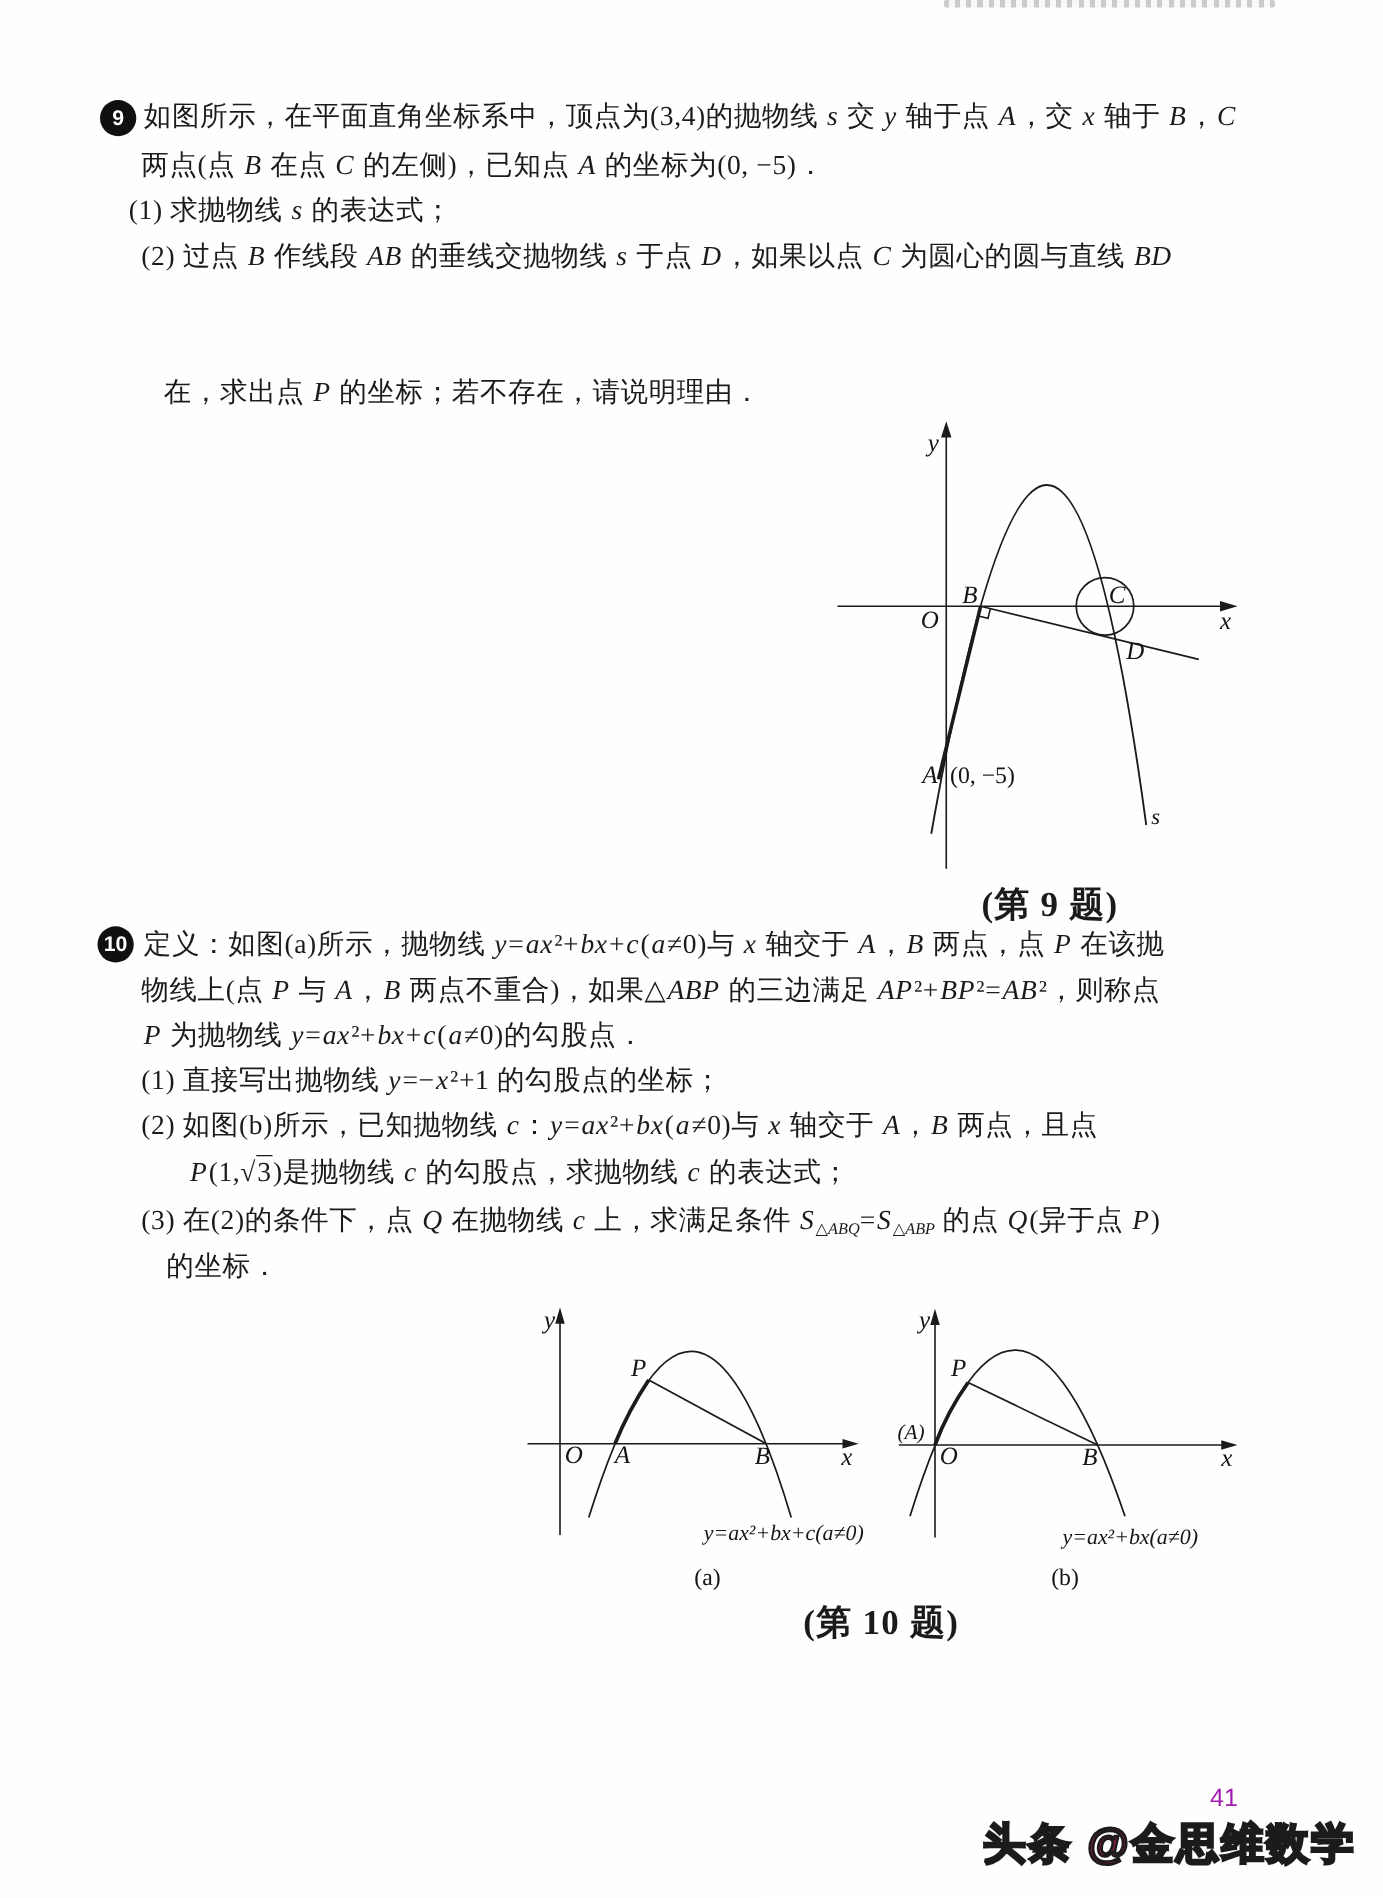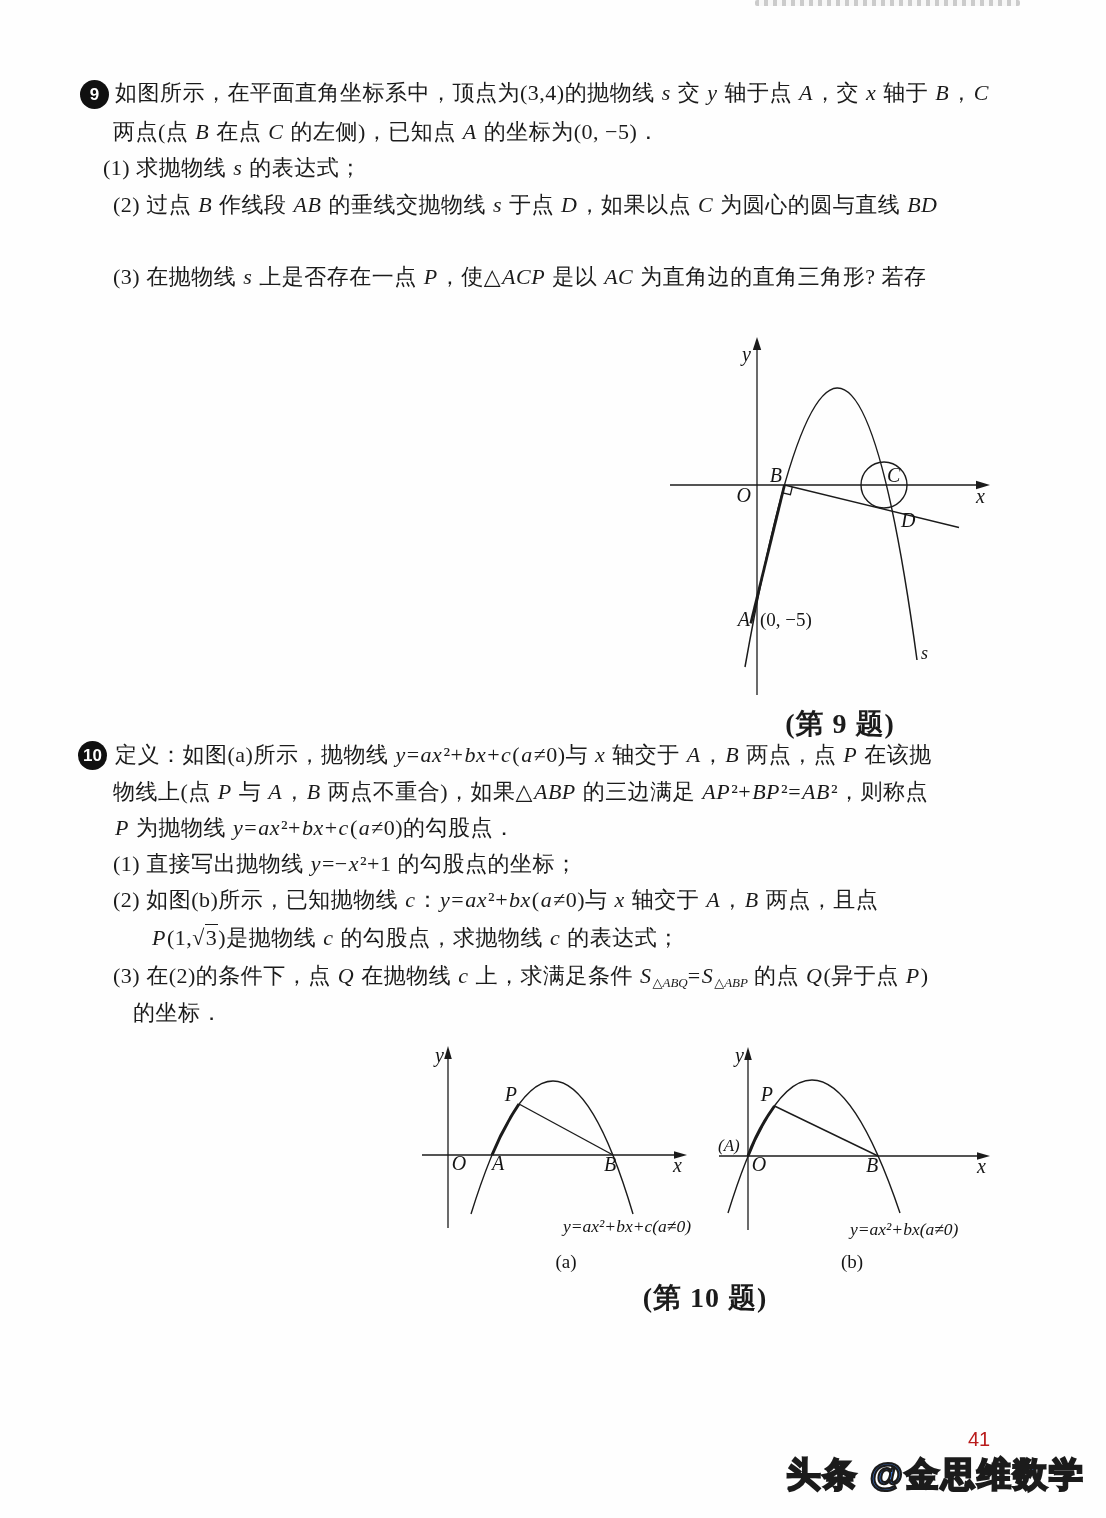--- a/index.html
+++ b/index.html
@@ -32,27 +32,27 @@
   }
   svg text{fill:#151515;}
   .axlbl{font-style:italic; font-size:20px;}
   .ptlbl{font-style:italic; font-size:20px;}
   .smlbl{font-style:italic; font-size:18px;}
   .romlbl{font-style:normal; font-size:19px;}
   .eqlbl{font-style:italic; font-size:17.5px;}
   .figsub{font-style:normal; font-size:19px;}
   .page-number{
     position:absolute; font-family:"Liberation Sans","DejaVu Sans",sans-serif;
-    font-size:20px; color:#b91c1c;
+    font-size:20px; color:#a21caf;
   }
   .watermark{
     position:absolute;
     font-family:"Liberation Sans","DejaVu Sans",sans-serif;
     font-weight:900; font-size:34px; letter-spacing:2px;
-    color:#3b82f6; -webkit-text-stroke:2.2px #1b1b1b;
+    color:#be185d; -webkit-text-stroke:2.2px #1b1b1b;
     text-shadow:0 0 1px #1b1b1b;
     white-space:nowrap;
   }
   .edge-artifact{
     position:absolute; left:755px; top:0; width:265px; height:6px;
     background:repeating-linear-gradient(90deg, rgba(110,110,110,.35) 0 4px, rgba(205,205,205,.12) 4px 9px);
     filter:blur(.6px); border-radius:2px;
   }
 </style>
 </head>
@@ -60,21 +60,21 @@
 
 <div class="page">
 
   <div class="edge-artifact"></div>
 
   <div class="badge" style="left:80px;top:80px;">9</div>
   <div class="tline" style="left:115px;top:80px;"><span class="seg-r">如图所示，在平面直角坐标系中，顶点为(3,4)的抛物线 </span><span class="seg-i">s</span><span class="seg-r"> 交 </span><span class="seg-i">y</span><span class="seg-r"> 轴于点 </span><span class="seg-i">A</span><span class="seg-r">，交 </span><span class="seg-i">x</span><span class="seg-r"> 轴于 </span><span class="seg-i">B</span><span class="seg-r">，</span><span class="seg-i">C</span></div>
   <div class="tline" style="left:113px;top:119px;text-align:right;"><span class="seg-r">两点(点 </span><span class="seg-i">B</span><span class="seg-r"> 在点 </span><span class="seg-i">C</span><span class="seg-r"> 的左侧)，已知点 </span><span class="seg-i">A</span><span class="seg-r"> 的坐标为(0, −5)．</span></div>
   <div class="tline" style="left:103px;top:155px;text-align:center;"><span class="seg-r">(1) 求抛物线 </span><span class="seg-i">s</span><span class="seg-r"> 的表达式；</span></div>
   <div class="tline" style="left:113px;top:192px;"><span class="seg-r">(2) 过点 </span><span class="seg-i">B</span><span class="seg-r"> 作线段 </span><span class="seg-i">AB</span><span class="seg-r"> 的垂线交抛物线 </span><span class="seg-i">s</span><span class="seg-r"> 于点 </span><span class="seg-i">D</span><span class="seg-r">，如果以点 </span><span class="seg-i">C</span><span class="seg-r"> 为圆心的圆与直线 </span><span class="seg-i">BD</span></div>
-  <div class="tline" style="left:113px;top:264px;"><span class="seg-r">(3) 在抛物线 </span><span class="seg-i">s</span><span class="seg-r"> 上是否存在一点 </span><span class="seg-i">P</span><span class="seg-r">，使△</span><span class="seg-i">ACP</span><span class="seg-r"> 是以 </span><span class="seg-i">AC</span><span class="seg-r"> 为直角边的直角三角形? 若存</span></div>
+  <div class="tline" style="left:131px;top:301px;"><span class="seg-r">在，求出点 </span><span class="seg-i">P</span><span class="seg-r"> 的坐标；若不存在，请说明理由．</span></div>
 
   <svg class="fig" style="left:650px;top:335px;" width="345" height="372" viewBox="0 0 345 372">
 
     <line x1="20" y1="150" x2="327" y2="150" stroke="#1b1b1b" stroke-width="1.3"></line>
     <polygon points="340,150 326,145.8 326,154.2" fill="#1b1b1b"></polygon>
     <line x1="107" y1="14" x2="107" y2="360" stroke="#1b1b1b" stroke-width="1.3"></line>
     <polygon points="107,2 102.8,15 111.2,15" fill="#1b1b1b"></polygon>
 
     <path d="M 95 332 Q 193 -222.5 267 325" fill="none" stroke="#1b1b1b" stroke-width="1.5"></path>
 

